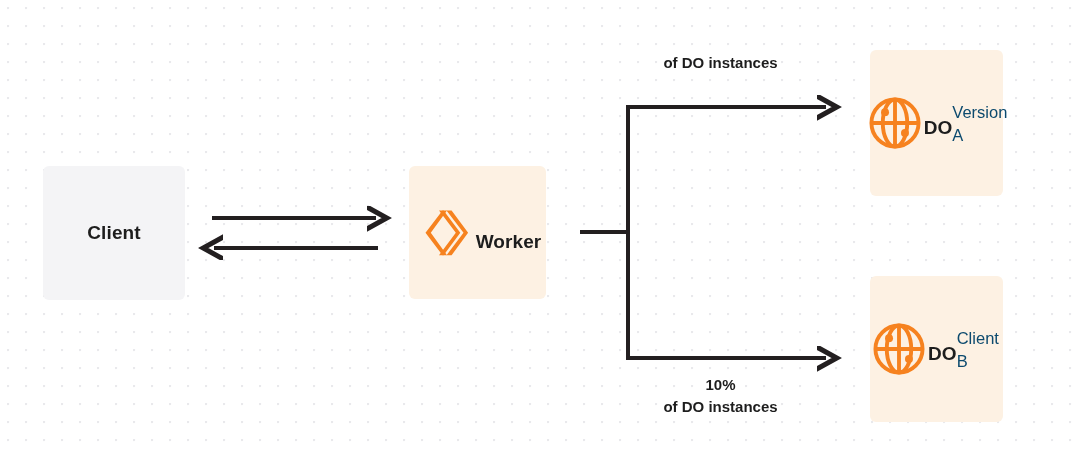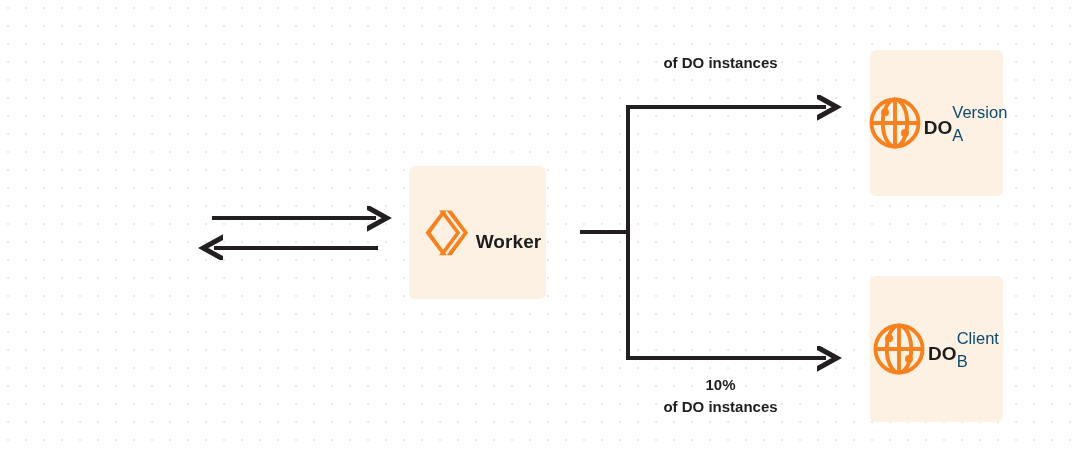--- a/index.html
+++ b/index.html
@@ -150,20 +150,23 @@
 
     <g>
       <path d="M628,107 L826,107" fill="none" stroke="#231f20" stroke-width="4" marker-end="url(#ah)"></path>
     </g>
 
     <g>
       <path d="M628,358 L826,358" fill="none" stroke="#231f20" stroke-width="4" marker-end="url(#ah)"></path>
     </g>
   </svg>
 
+  <div class="node node-client">
+    <span class="node-title">Client</span>
+  </div>
 
   <div class="node node-worker">
     <span class="icon-wrap">
       <svg width="62" height="62" viewBox="0 0 62 62" aria-hidden="true">
 
         <path d="M28.5,8.5 L11.5,30.8 L28.5,53.2 L33.0,53.2 L16.8,30.8 L33.0,8.5 Z" fill="#f6821f"></path>
 
         <path d="M32.5,8.5 L49.5,30.8 L32.5,53.2 L37.6,53.2 L54.1,30.8 L37.6,8.5 Z" fill="#f6821f"></path>
 
         <path d="M25.0,8.5 L41.8,30.8 L25.0,53.2 L29.6,53.2 L46.3,30.8 L29.6,8.5 Z" fill="#f6821f"></path>

